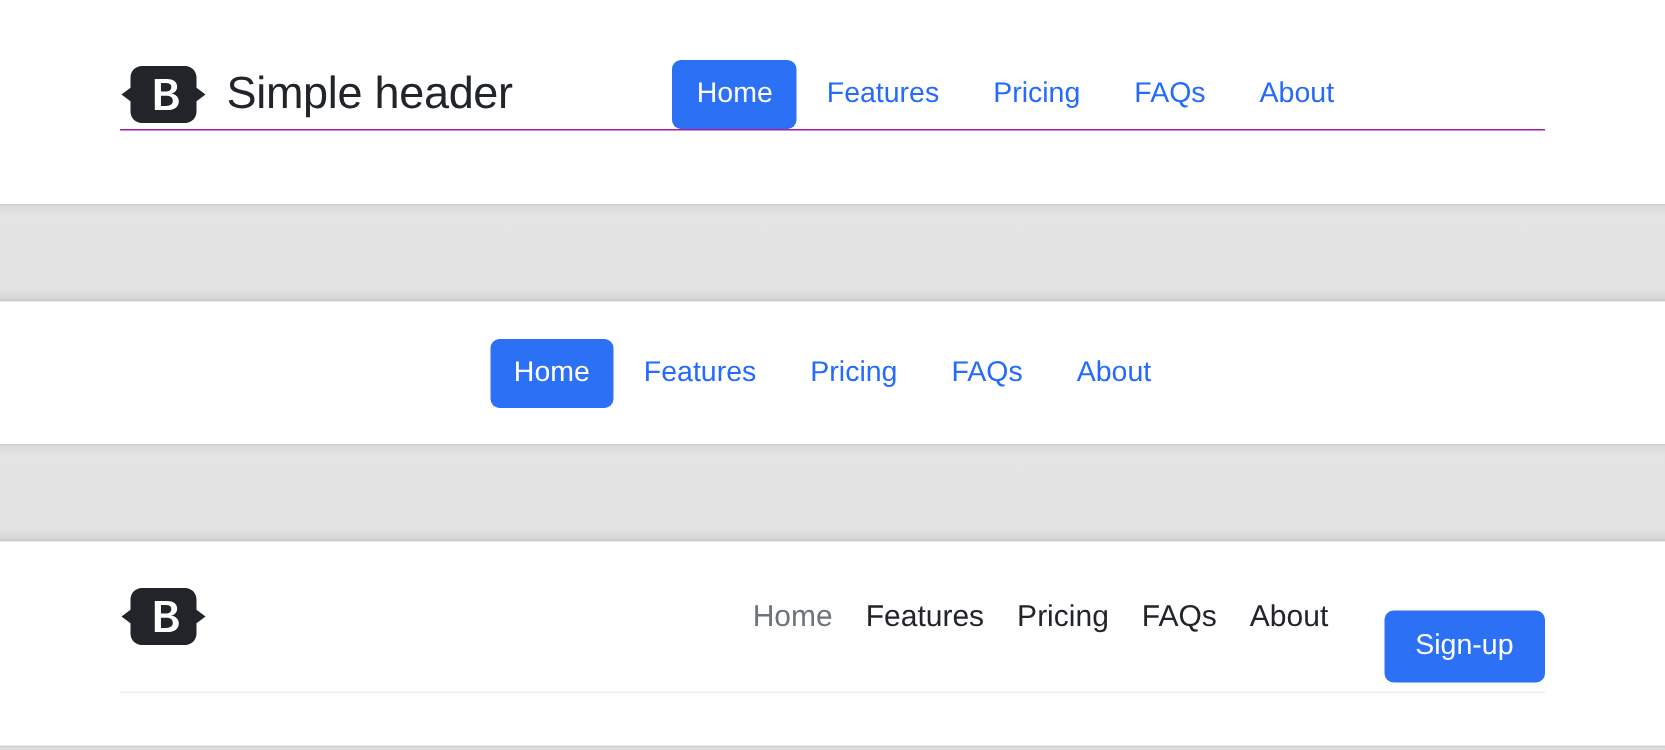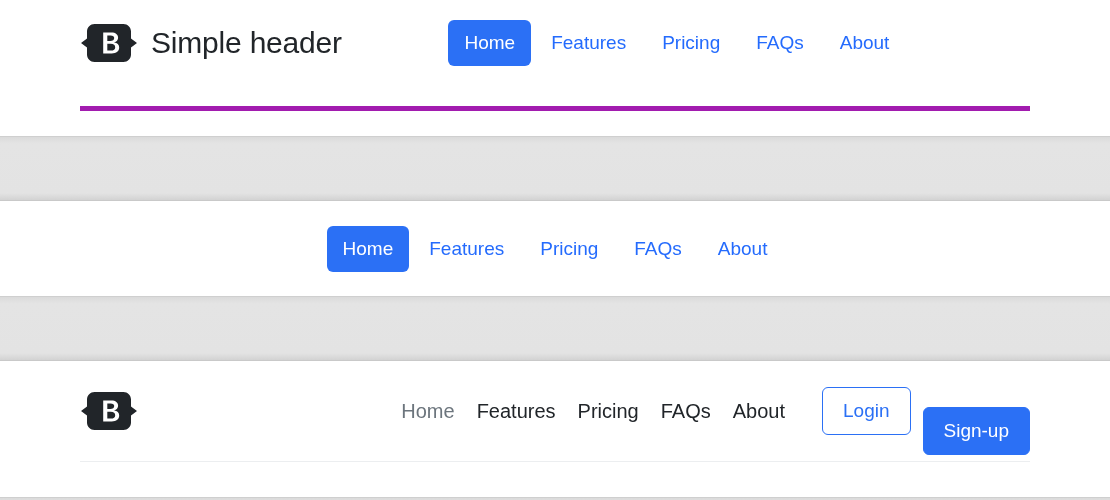--- a/index.html
+++ b/index.html
@@ -51,24 +51,23 @@
     width: 58px;
     height: 46px;
     flex: 0 0 auto;
     line-height: 0;
   }
   .logo svg { display: block; }
 
   
   .hdr1 {
     display: flex;
-    align-items: flex-start;
+    align-items: flex-end;
     height: 86px;
-    border-bottom: 5px solid #a21caf;
-    margin-top: 20px;
+    border-bottom: 1px solid #a21caf;
   }
   .brand-wrap {
     display: flex;
     align-items: center;
     gap: 13px;
     text-decoration: none;
     color: #212529;
   }
   .brand-title {
     font-size: 30px;
@@ -226,21 +225,20 @@
 
         <nav class="nav-plain">
           <a class="muted" href="#">Home</a>
           <a href="#">Features</a>
           <a href="#">Pricing</a>
           <a href="#">FAQs</a>
           <a href="#">About</a>
         </nav>
 
         <div class="btns">
-          <a class="btn btn-outline" href="#">Login</a>
           <a class="btn btn-primary" href="#">Sign-up</a>
         </div>
 
       </div>
     </div>
   </div>
 
   <div class="band" style="top:497px; height:65px;"></div>
 
 </div>

